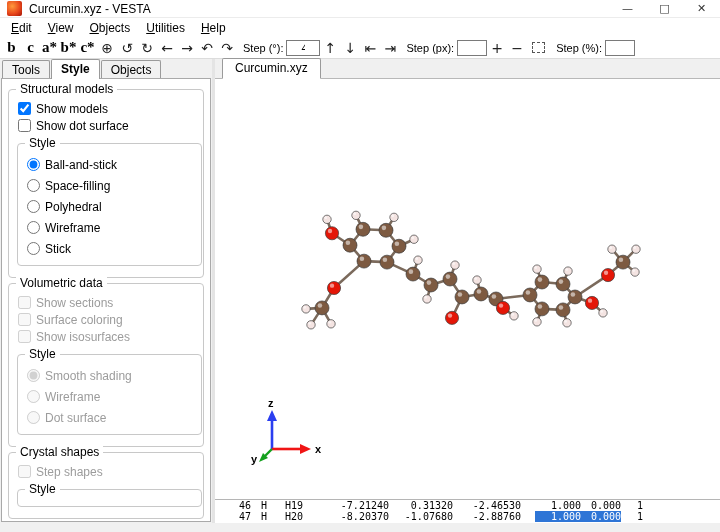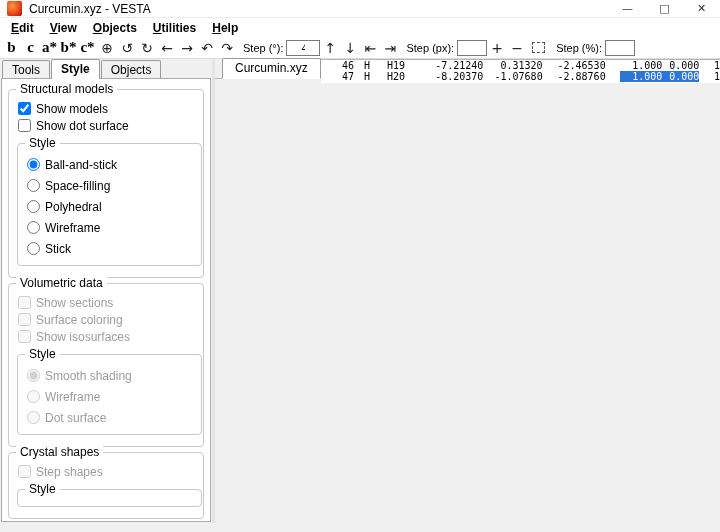--- a/index.html
+++ b/index.html
@@ -9,40 +9,40 @@
   
   .titlebar { height:18px; background:#fff; display:flex; align-items:center; border-bottom:1px solid #ececec; }
   .app-icon { width:15px; height:15px; margin:0 7px 0 7px; border-radius:2px;
               background:radial-gradient(circle at 35% 35%, #ff9a3c 0%, #e8471b 55%, #a31205 100%); }
   .title-text { font-size:12px; }
   .win-controls { margin-left:auto; display:flex; height:27px; }
   .win-btn { width:37px; height:27px; display:flex; align-items:center; justify-content:center;
              font-size:11px; color:#333; font-family:"DejaVu Sans", sans-serif; }
 
   
-  .menubar { height:19px; background:#fff; display:flex; align-items:center; padding-left:3px;font-weight:bold; }
+  .menubar { height:19px; background:#fff; display:flex; align-items:center; padding-left:3px; }
   .menu-item { display:inline-block; padding:1px 8px; }
   .menu-item::first-letter { text-decoration: underline; }
 
   
   .toolbar { height:22px; background:#fff; border-bottom:1px solid #dcdcdc; display:flex; align-items:center;
              padding:0 2px; white-space:nowrap; overflow:hidden; }
   .tb-axis { font-family:"Liberation Serif", serif; font-weight:bold; font-size:15px; width:19px; text-align:center; }
   .tb-icon { font-family:"DejaVu Sans", sans-serif; font-size:14px; width:20px; text-align:center; color:#222; }
   .tb-label { font-size:11px; margin:0 3px 0 6px; }
   .tb-input { width:34px; height:16px; border:1px solid #7a7a7a; font-size:11px; padding:0 14px;
               font-family:"Liberation Sans", sans-serif; }
   .tb-input.narrow { width:26px; }
   .fit-box { width:13px; height:11px; border:1px dashed #555; margin:0 5px; display:inline-block; }
 
   
   .bodyrow { display:flex; height:464px; }
   .sidebar { width:212px; display:flex; flex-direction:column; }
   .splitter { width:3px; background:#e4e4e4; }
-  .main { flex:1; display:flex; flex-direction:row; min-width:0;justify-content:center; }
+  .main { flex:1; display:flex; flex-direction:column; min-width:0;justify-content:center; }
 
   
   .side-tabs { height:20px; display:flex; align-items:flex-end; padding:2px 0 0 2px; background:#f0f0f0; }
   .tab { padding:2px 9px 2px; border:1px solid #9a9a9a; border-bottom:none; border-radius:2px 2px 0 0;
          background:#f1f1f1; margin-right:1px; font-size:12px; }
   .tab.active { background:#fff; font-weight:bold; padding-bottom:3px; position:relative; z-index:2; }
 
   .side-panel { flex:1; background:#fff; border:1px solid #a9a9a9; margin:0 1px 0 1px; padding:10px 6px 0 6px;
                 overflow:hidden; position:relative; top:-1px; }
 

